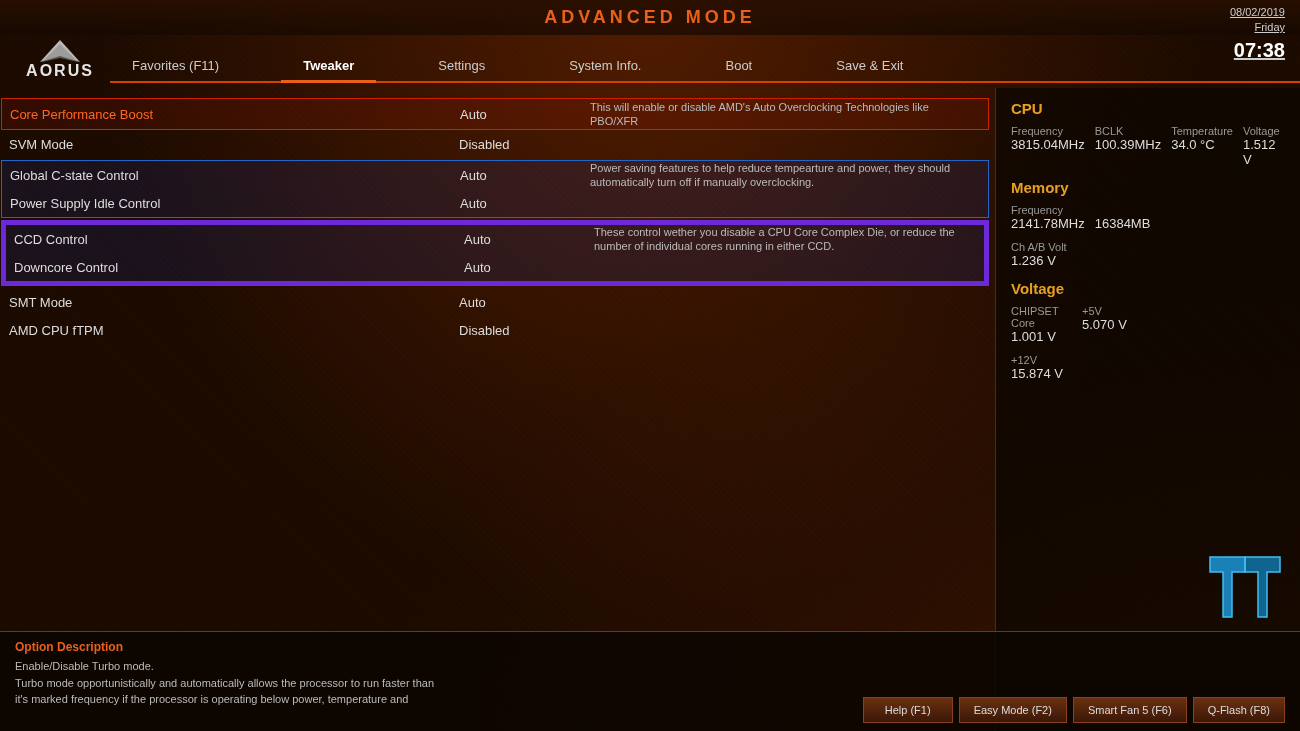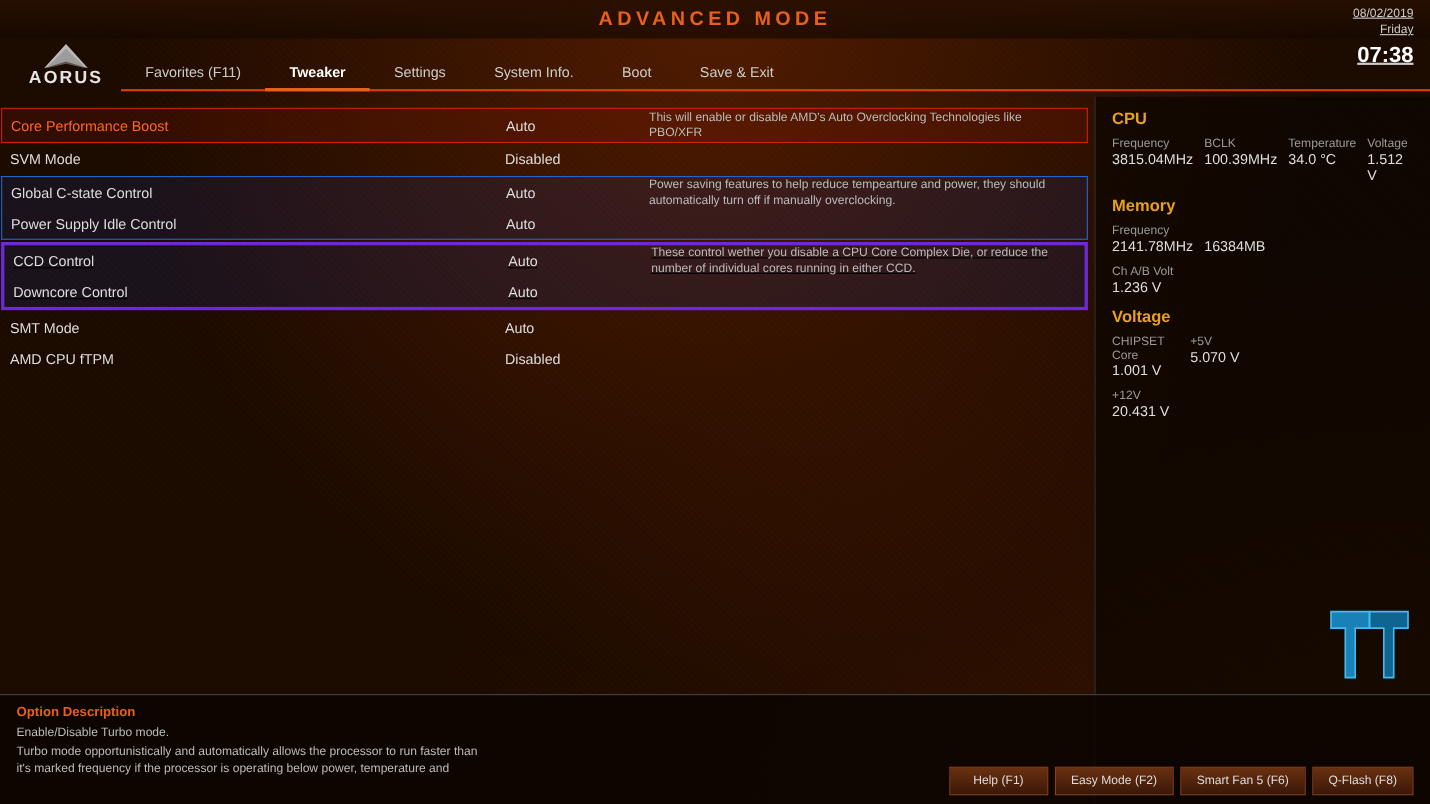--- a/index.html
+++ b/index.html
@@ -74,20 +74,21 @@
     
     .nav-bar {
       position: absolute;
       top: 38px;
       left: 110px;
       right: 0;
       height: 45px;
       display: flex;
       align-items: flex-end;
       border-bottom: 2px solid #d44000;
+      gap: 40px;
     }
     .nav-tab {
       padding: 8px 22px;
       color: #ccc;
       font-size: 13px;
       cursor: pointer;
       position: relative;
       white-space: nowrap;
     }
     .nav-tab.active {
@@ -311,21 +312,21 @@
         <span class="setting-name">Global C-state Control</span>
         <span class="setting-value">Auto</span>
         <span class="setting-desc" style="font-size:11px;color:#bbb;padding-left:10px;line-height:1.3;">Power saving features to help reduce tempearture and power, they should automatically turn off if manually overclocking.</span>
       </div>
       <div class="setting-row" style="border:none; background:transparent;">
         <span class="setting-name">Power Supply Idle Control</span>
         <span class="setting-value">Auto</span>
       </div>
     </div>
 
-    <div style="position:relative; border:3px solid #6d28d9; background:rgba(20,60,180,0.15); margin:2px 0;text-decoration:underline;">
+    <div style="position:relative; border:5px solid #6d28d9; background:rgba(20,60,180,0.15); margin:2px 0;">
       <div class="setting-row" style="border:none; background:transparent;">
         <span class="setting-name">CCD Control</span>
         <span class="setting-value">Auto</span>
         <span class="setting-desc" style="font-size:11px;color:#bbb;padding-left:10px;line-height:1.3;">These control wether you disable a CPU Core Complex Die, or reduce the number of individual cores running in either CCD.</span>
       </div>
       <div class="setting-row" style="border:none; background:transparent;">
         <span class="setting-name">Downcore Control</span>
         <span class="setting-value">Auto</span>
       </div>
     </div>
@@ -387,21 +388,21 @@
       <span class="panel-item-label">CHIPSET Core</span>
       <span class="panel-item-value">1.001 V</span>
     </div>
     <div>
       <span class="panel-item-label">+5V</span>
       <span class="panel-item-value">5.070 V</span>
     </div>
   </div>
   <div class="panel-item-single">
     <span class="panel-item-label">+12V</span>
-    <span class="panel-item-value">20.431 V</span>
+    <span class="panel-item-value">15.874 V</span>
   </div>
 
   <div style="position:absolute; bottom:105px; right:15px;">
     <svg width="80" height="70" viewBox="0 0 80 70">
 
       <polygon points="5,5 75,5 75,65 5,65" fill="none"></polygon>
 
       <polygon points="5,5 40,5 40,20 27,20 27,65 18,65 18,20 5,20" fill="#1a8fcc" opacity="0.9"></polygon>
 
       <polygon points="40,5 75,5 75,20 62,20 62,65 53,65 53,20 40,20" fill="#0f6fa0" opacity="0.9"></polygon>

